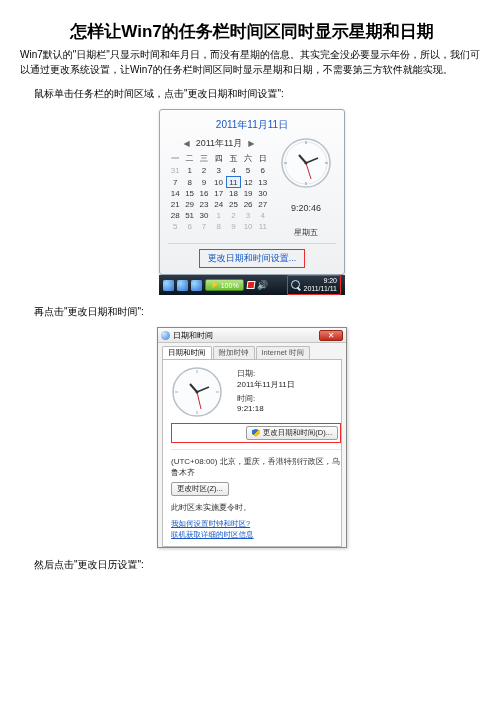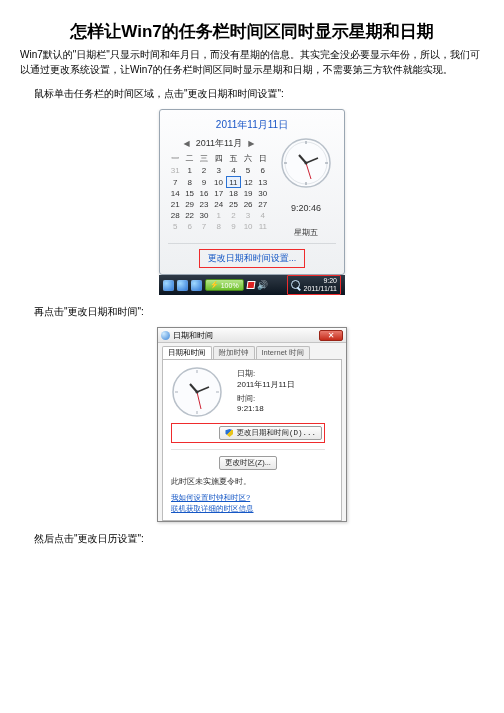--- a/index.html
+++ b/index.html
@@ -224,21 +224,21 @@
     color: #555;
     cursor: pointer;
     border-radius: 2px 2px 0 0;
     margin-right: 1px;
   }
   .tab.active { background: #fff; color: #000; }
   .tabbody {
     background: #fff;
     border: 1px solid #bcbcbc;
     margin: 0 4px;
-    padding: 6px 16px 6px 8px;
+    padding: 6px 0 6px 8px;
   }
   .dt-row { display: flex; gap: 10px; }
   .dt-clock { width: 56px; }
   .dt-info { flex: 1; font-size: 8px; color: #333; }
   .dt-lbl { color: #333; margin-top: 2px; }
   .dt-val { color: #222; margin-bottom: 3px; }
   .btn {
     display: inline-flex; align-items: center; gap: 3px;
     background: linear-gradient(#fdfdfd, #e9e9e9);
     border: 1px solid #9c9c9c;
@@ -248,26 +248,26 @@
     cursor: pointer;
   }
   .btn .shield {
     width: 8px; height: 8px; display: inline-block;
     background:
       linear-gradient(135deg, #2a72d4 0 50%, #e7c31b 50% 100%);
     clip-path: polygon(50% 0, 100% 15%, 100% 60%, 50% 100%, 0 60%, 0 15%);
   }
   .sec1 .btn-wrap {
     display: flex; justify-content: flex-end; margin-top: 3px;
-    border: 1.5px solid #ef2b2c; padding: 2px; font-family: Liberation Mono, monospace;
+    border: 1.5px solid #ef2b2c; padding: 2px;
   }
   hr.sep { border: none; border-top: 1px solid #e3e3e3; margin: 6px 0; }
   .tz-lbl { font-size: 8px; color: #333; }
   .tz-val { font-size: 8px; color: #333; margin: 2px 0 4px 0; }
-  .tz-btn-row { display: flex; justify-content: center; }
+  .tz-btn-row { display: flex; justify-content: flex-start; }
   .note { font-size: 8px; color: #333; margin: 6px 0; }
   .links { font-size: 7.5px; color: #1557c5; line-height: 1.4; }
   .links span { text-decoration: underline; cursor: pointer; display: block; }
   .dialog-footer {
     display: flex; justify-content: space-between; align-items: flex-end;
     padding: 4px 6px;
   }
   .footer-btns { display: flex; gap: 4px; }
   .zol {
     font-size: 7px; color: #1955c6; font-weight: bold;
@@ -342,21 +342,21 @@
                   <td>21</td>
                   <td>29</td>
                   <td>23</td>
                   <td>24</td>
                   <td>25</td>
                   <td>26</td>
                   <td>27</td>
                 </tr>
                 <tr>
                   <td>28</td>
-                  <td>22</td>
+                  <td>51</td>
                   <td>30</td>
                   <td class="other">1</td>
                   <td class="other">2</td>
                   <td class="other">3</td>
                   <td class="other">4</td>
                 </tr>
                 <tr>
                   <td class="other">5</td>
                   <td class="other">6</td>
                   <td class="other">7</td>
@@ -461,20 +461,21 @@
           </div>
         </div>
         <div class="btn-wrap">
           <span class="btn">
             <span class="shield"></span>
             <span>更改日期和时间(D)...</span>
           </span>
         </div>
       </div>
       <hr class="sep">
+      <div class="tz-val">(UTC+08:00) 北京，重庆，香港特别行政区，乌鲁木齐</div>
       <div class="tz-btn-row">
         <span class="btn">更改时区(Z)...</span>
       </div>
       <div class="note">此时区未实施夏令时。</div>
       <div class="links">
         <span>我如何设置时钟和时区?</span>
         <span>联机获取详细的时区信息</span>
       </div>
     </div>
   </div>

